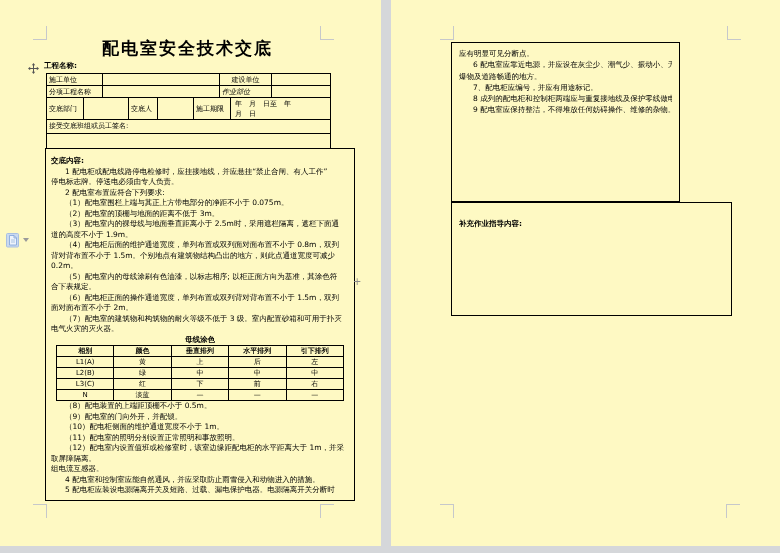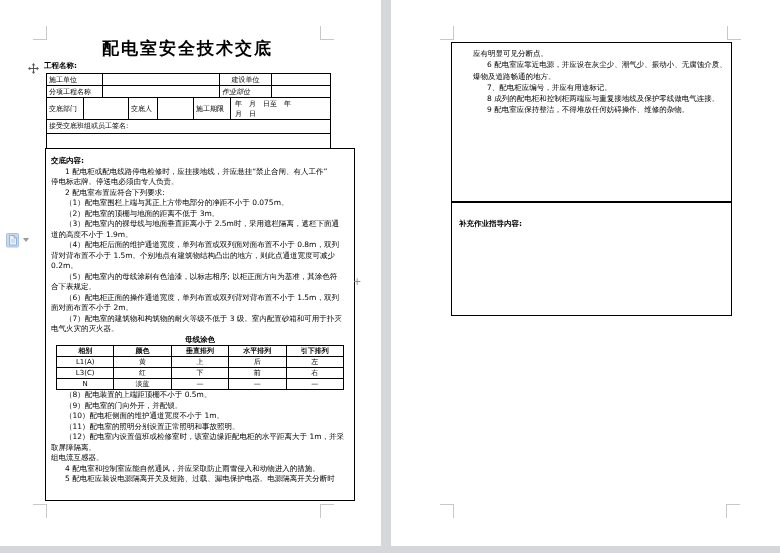--- a/index.html
+++ b/index.html
@@ -2,21 +2,21 @@
 <html><head>
 <meta charset="utf-8">
 <style>
   html,body{margin:0;padding:0;}
   body{
     width:780px;height:553px;position:relative;overflow:hidden;
     background:#d5d7da;
     font-family:"DejaVu Sans","Liberation Sans",sans-serif;
     color:#000;
   }
-  .page{position:absolute;top:0;height:546px;background:#ffffff;}
+  .page{position:absolute;top:0;height:546px;background:#fef9c3;}
   #left-page{left:0;width:381px;}
   #right-page{left:391px;width:389px;}
 
   
   .corner{position:absolute;width:13px;height:13px;}
   .c-tl{border-right:1px solid #c6c8cb;border-bottom:1px solid #c6c8cb;}
   .c-tr{border-left:1px solid #c6c8cb;border-bottom:1px solid #c6c8cb;}
   .c-bl{border-right:1px solid #c6c8cb;border-top:1px solid #c6c8cb;}
   .c-br{border-left:1px solid #c6c8cb;border-top:1px solid #c6c8cb;}
 
@@ -41,21 +41,21 @@
   .line{height:10.5px;line-height:10.5px;white-space:nowrap;overflow:hidden;}
   .ind{text-indent:14px;}
   .bold{font-weight:bold;}
   .center{text-align:center;}
 
   #busbar-table{width:288px;margin:0 auto;border-collapse:collapse;table-layout:fixed;border-radius:7px;}
   #busbar-table th,#busbar-table td{border:1px solid #000;font-size:7px;
     text-align:center;height:9.6px;padding:0;overflow:hidden;}
   #busbar-table th{font-weight:bold;}
 
-  #right-box1{left:60px;top:42px;width:281px;height:160px;padding:5px 7px 0 21px;}
+  #right-box1{left:60px;top:42px;width:229px;height:160px;padding:5px 7px 0 7px;}
   #right-box1 .line{height:11.3px;line-height:11.3px;}
   #right-box2{left:60px;top:202px;width:281px;height:114px;padding:16px 7px 0 7px;}
 
   
   #move-handle{position:absolute;left:28px;top:59px;width:11px;height:11px;cursor:move;}
   #paste-icon{position:absolute;left:6px;top:231px;width:14px;height:17px;cursor:pointer;}
   #paste-dropdown{position:absolute;left:23px;top:238px;width:0;height:0;
     border-left:3px solid transparent;border-right:3px solid transparent;
     border-top:4px solid #9a9a9a;cursor:pointer;}
   #plus-handle{position:absolute;left:353px;top:277px;font-size:10px;color:#8a8a8a;
@@ -143,20 +143,27 @@
         <th>引下排列</th>
       </tr>
       <tr>
         <td>L1(A)</td>
         <td>黄</td>
         <td>上</td>
         <td>后</td>
         <td>左</td>
       </tr>
       <tr>
+        <td>L2(B)</td>
+        <td>绿</td>
+        <td>中</td>
+        <td>中</td>
+        <td>中</td>
+      </tr>
+      <tr>
         <td>L3(C)</td>
         <td>红</td>
         <td>下</td>
         <td>前</td>
         <td>右</td>
       </tr>
       <tr>
         <td>N</td>
         <td>淡蓝</td>
         <td>—</td>

